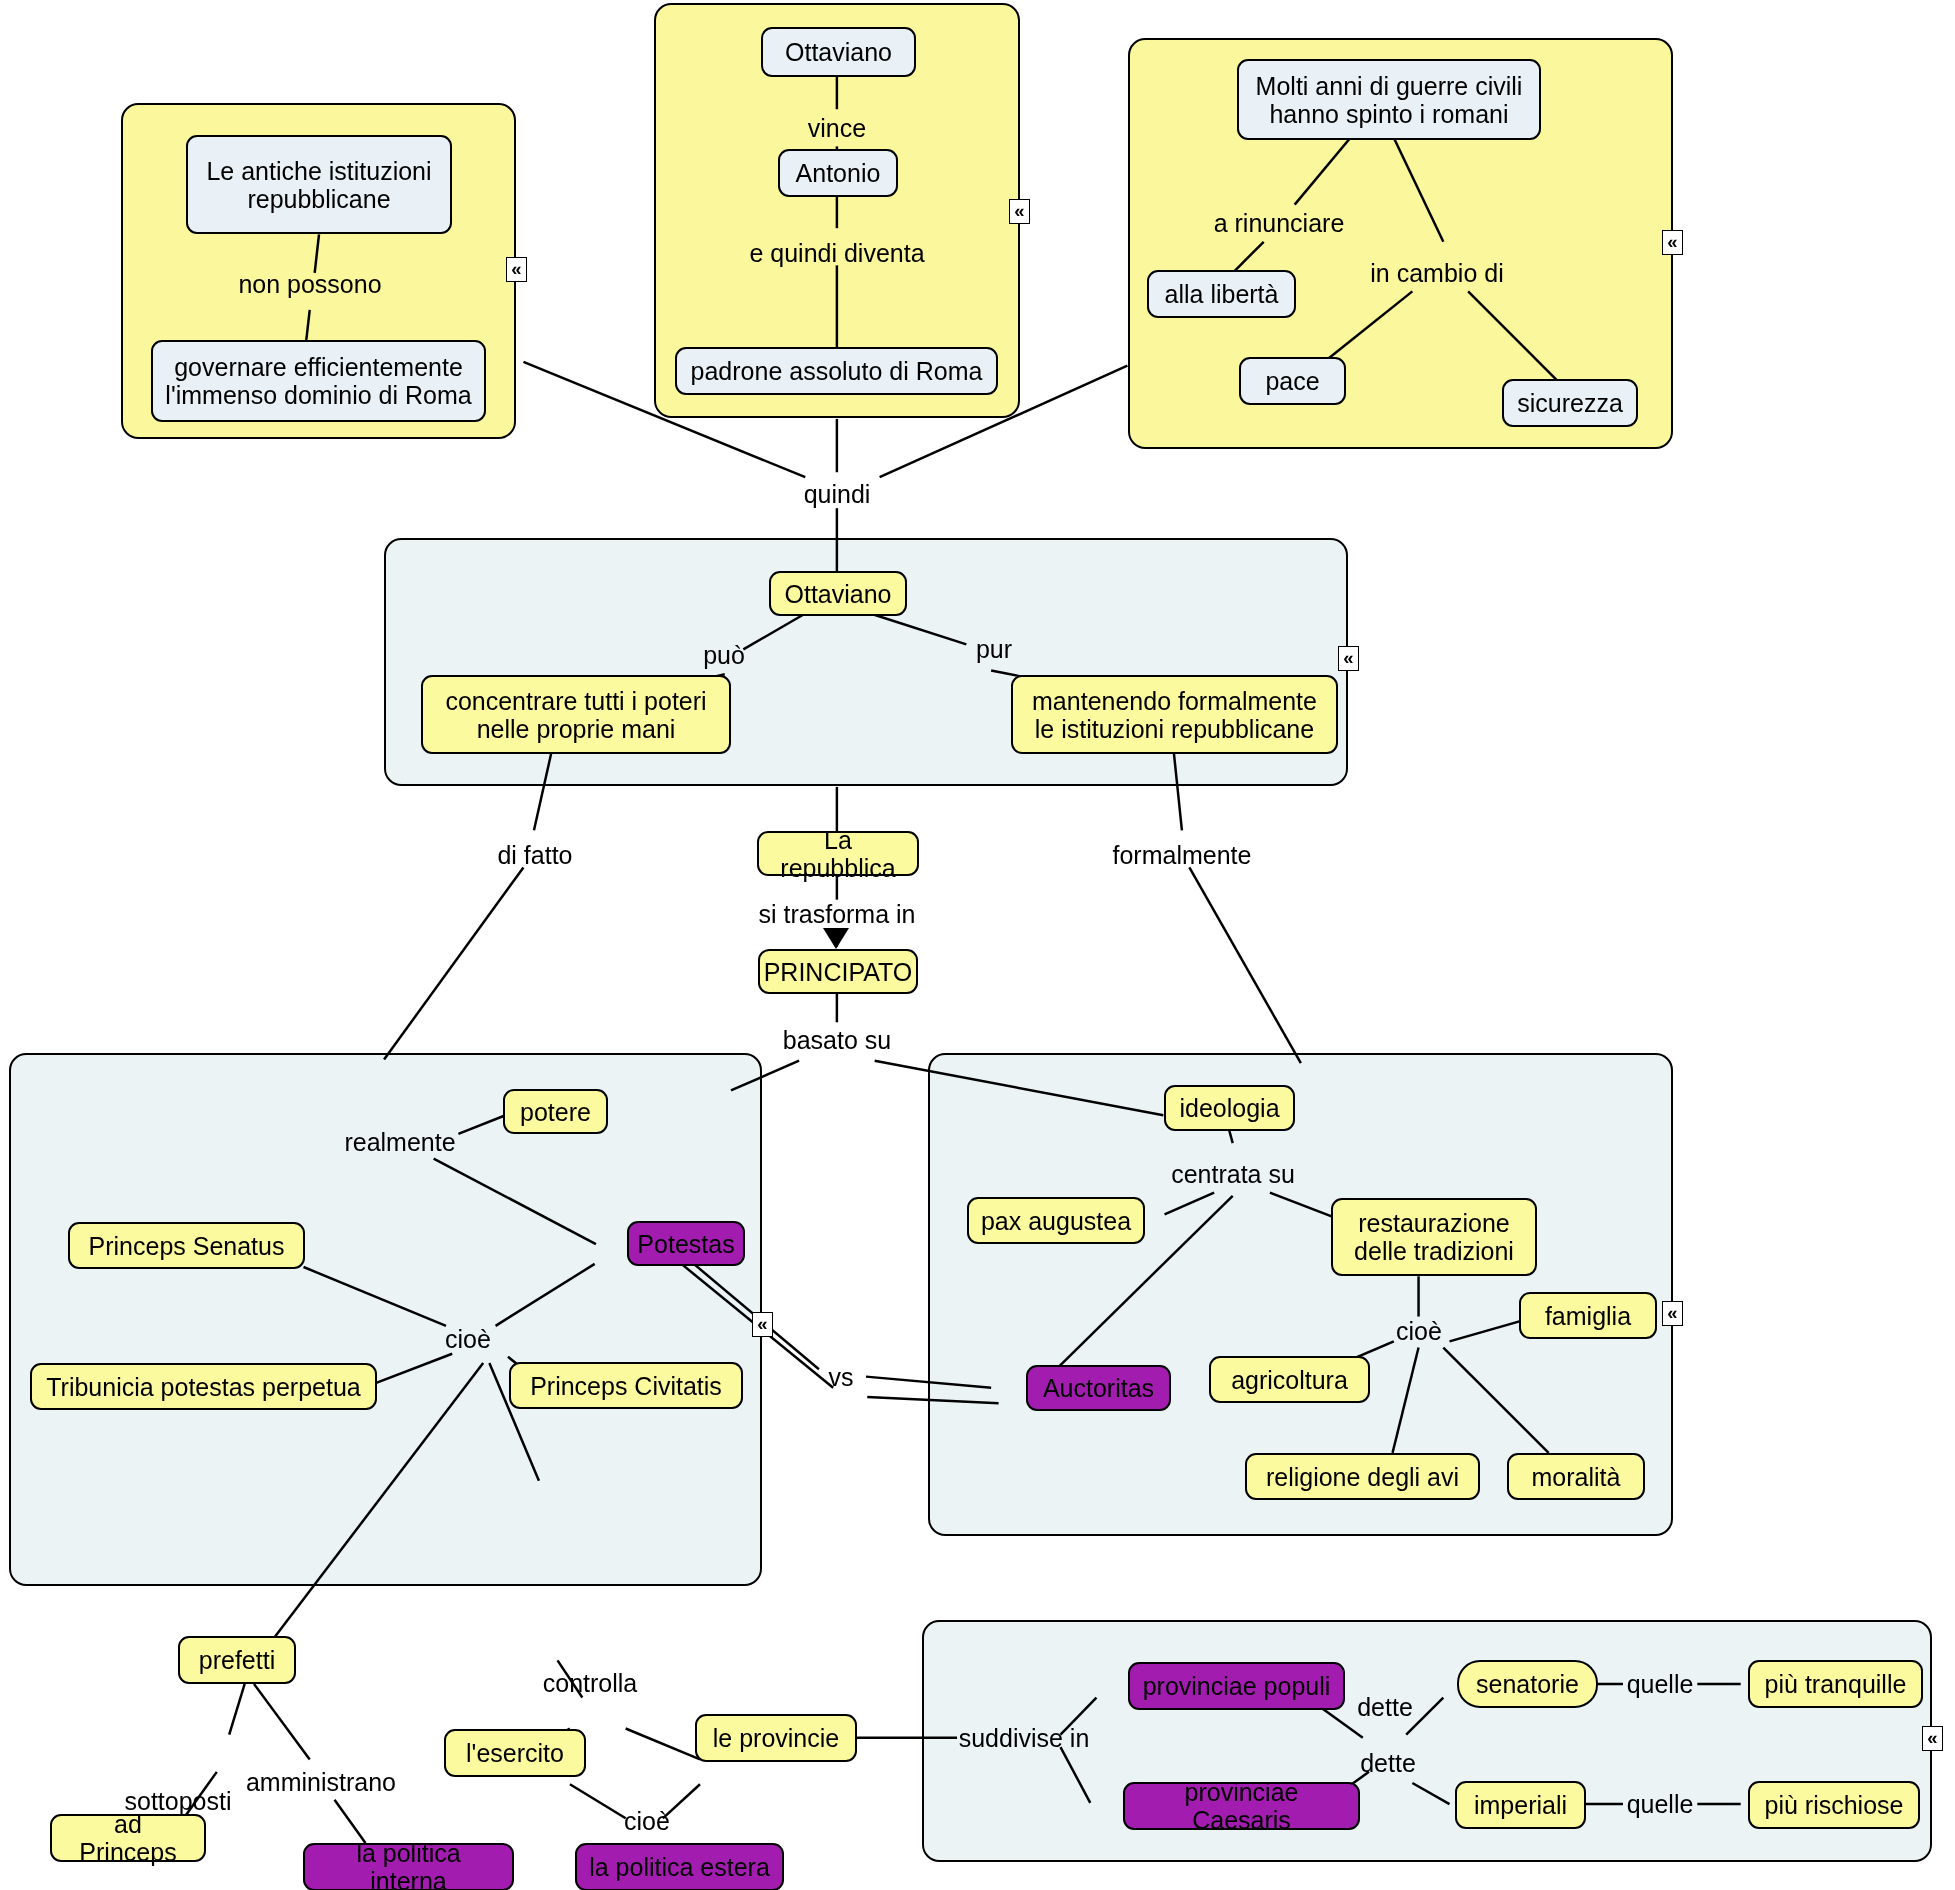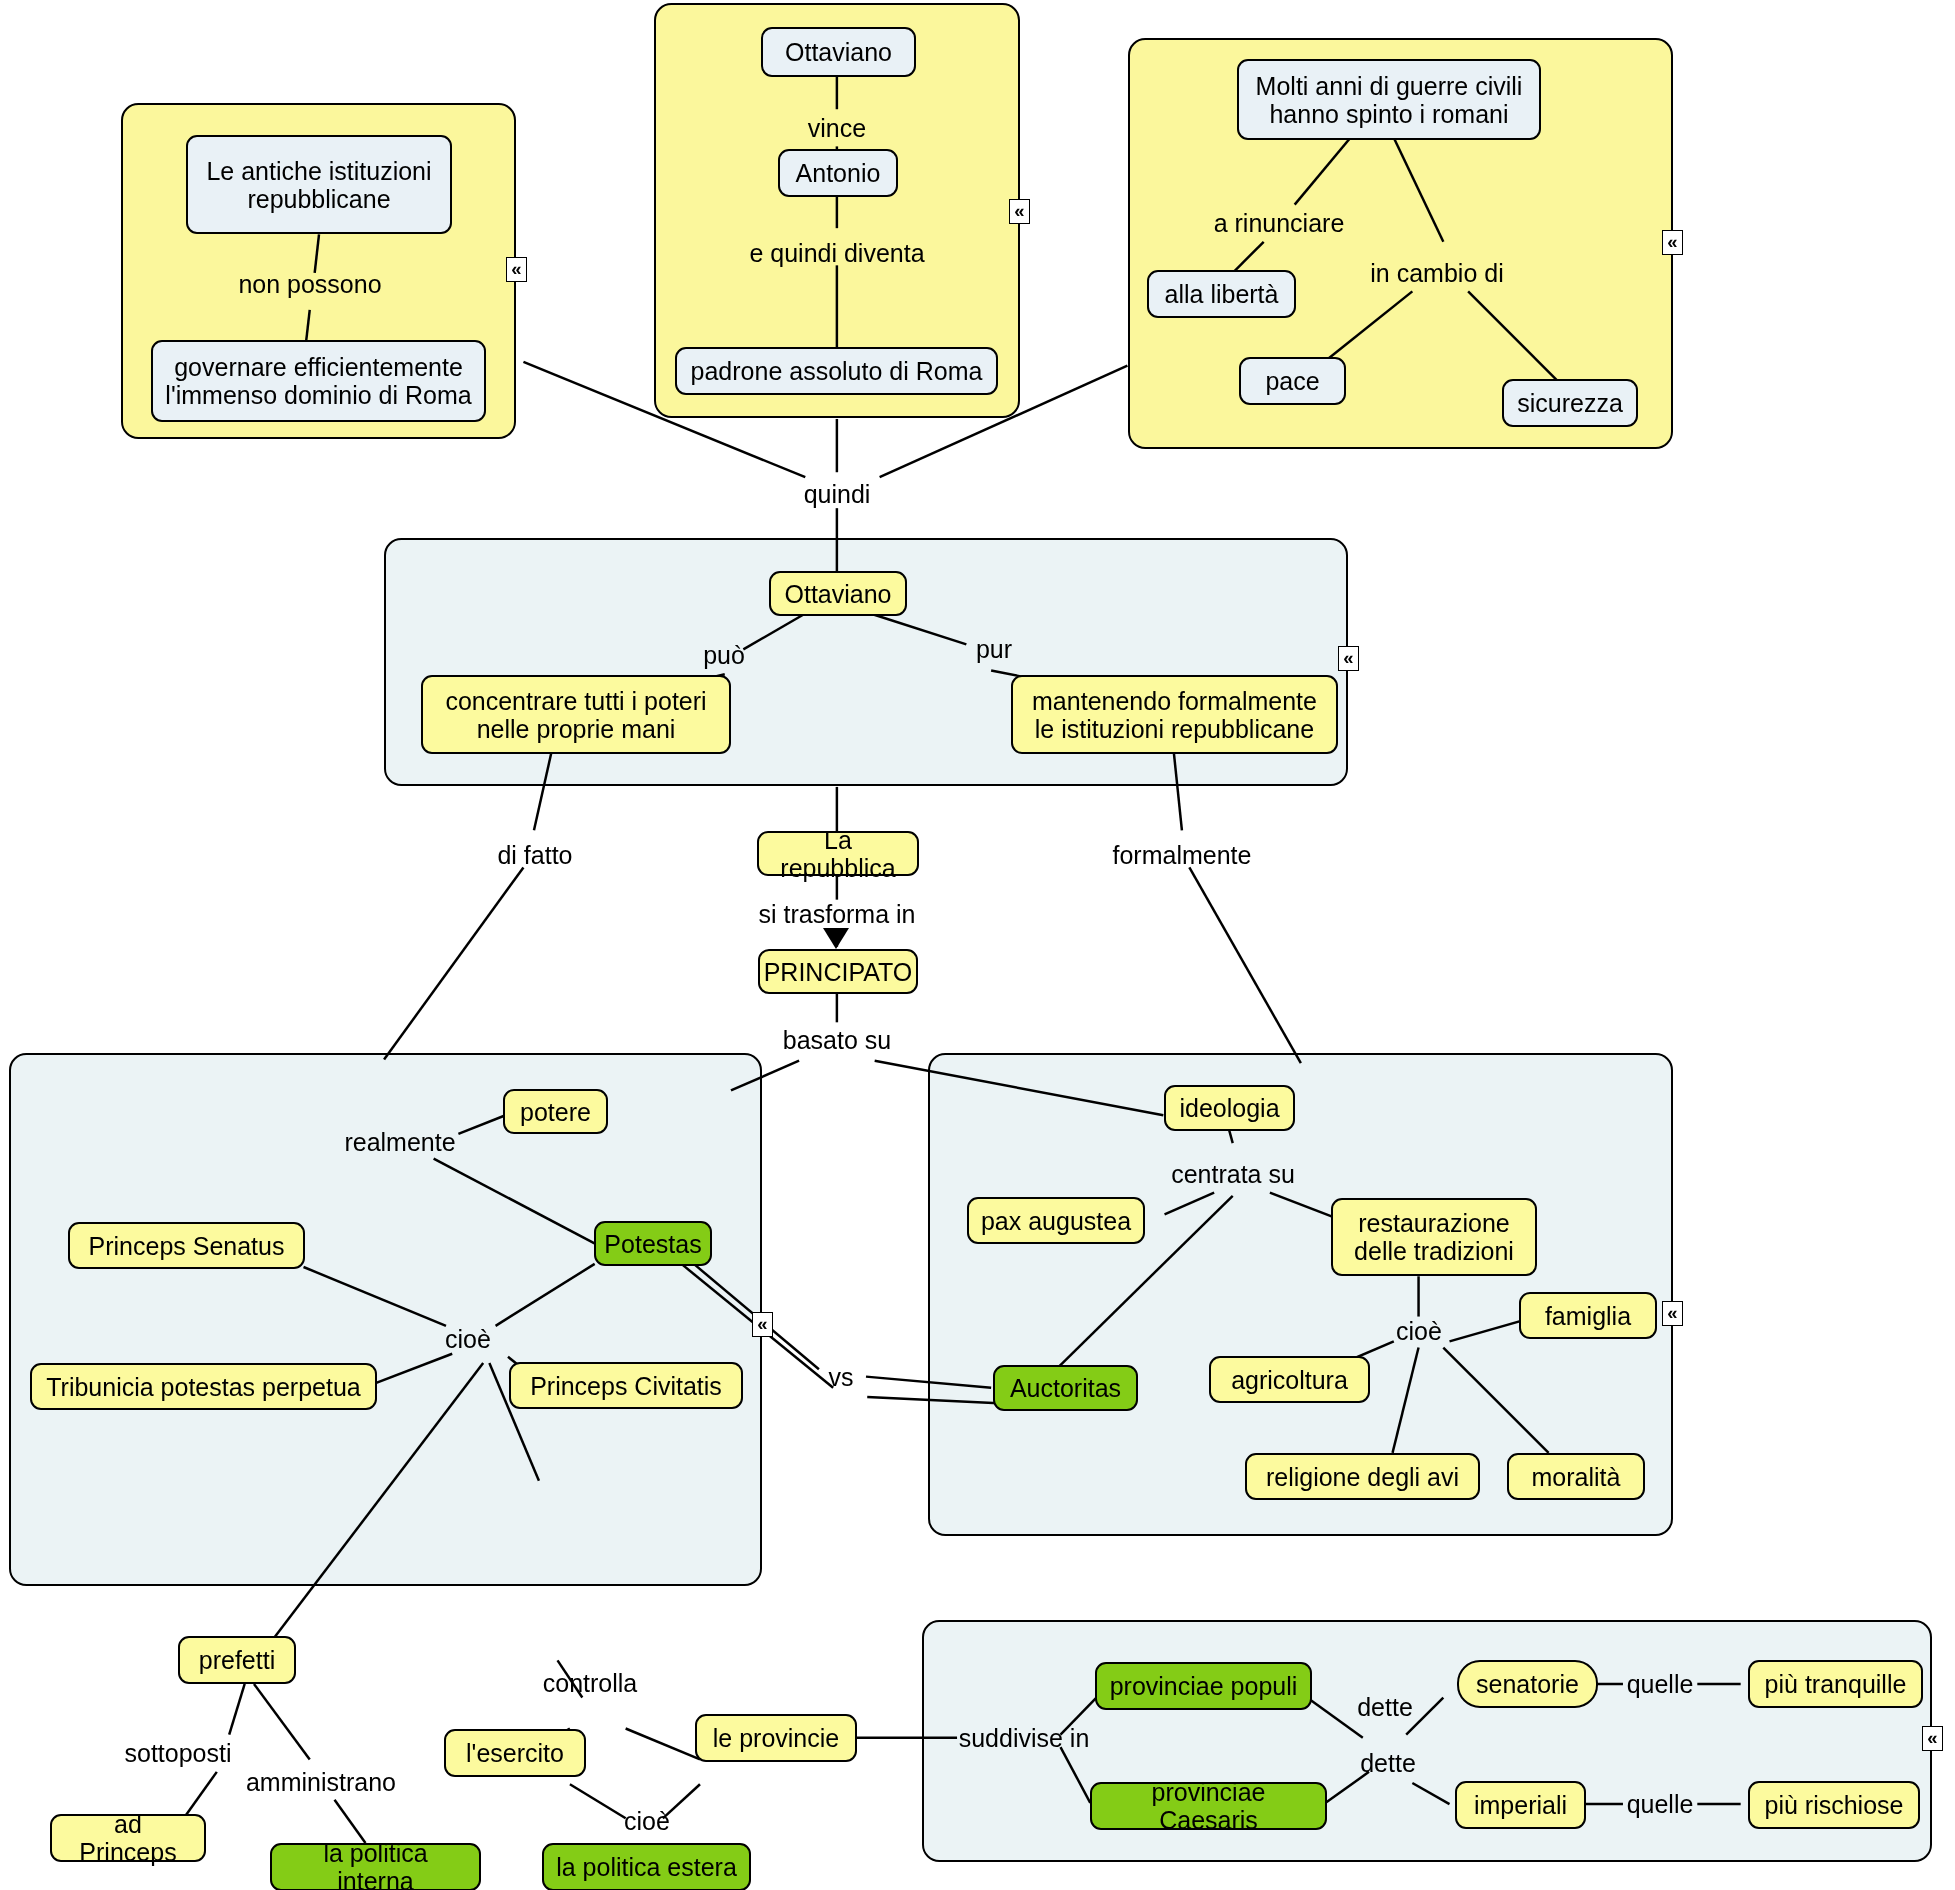--- a/index.html
+++ b/index.html
@@ -7,21 +7,21 @@
   #canvas{position:relative;width:1955px;height:1891px;background:#fff;overflow:hidden;}
   svg#edges{position:absolute;left:0;top:0;width:1955px;height:1891px;pointer-events:none;}
   .grp{position:absolute;border:2.5px solid #000;border-radius:17.3px;box-sizing:border-box;}
   .grp.yellow{background:#fbf79c;}
   .grp.blue{background:#ebf3f5;}
   .node{position:absolute;box-sizing:border-box;border:2.5px solid #000;border-radius:11px;
         display:flex;align-items:center;justify-content:center;text-align:center;
         font-size:25px;color:#000;line-height:1.12;padding:3.7px 10px;}
   .node.lblue{background:#e9f1f6;}
   .node.yellow{background:#fcfa9e;}
-  .node.orange{background:#84cc16;}
+  .node.orange{background:#a21caf;margin-left:33px;}
   .lbl{position:absolute;font-size:25px;color:#000;white-space:nowrap;
        background:#fff0;transform:translate(-50%,-50%);text-align:center;}
   .badge{position:absolute;width:21px;height:25px;border:1.9px solid #000;background:#fff;
          display:flex;align-items:center;justify-content:center;font-size:18.6px;line-height:1;
          font-weight:bold;box-sizing:border-box;}
   .arrowhead{position:absolute;width:0;height:0;border-left:13.6px solid transparent;
              border-right:13.6px solid transparent;border-top:21px solid #000;}
 </style>
 </head>
 <body>
@@ -255,21 +255,21 @@
   <div class="node yellow" style="left:1507px;top:1453px;width:138px;height:47px;">
     <span>moralità</span>
   </div>
   <div class="badge" style="left:1662px;top:1301px;">
     <span>«</span>
   </div>
 
   <div class="node yellow" style="left:178px;top:1636px;width:118px;height:48px;">
     <span>prefetti</span>
   </div>
-  <div class="lbl" style="left:178px;top:1753px;text-align:right;">sottoposti</div>
+  <div class="lbl" style="left:178px;top:1801px;text-align:right;">sottoposti</div>
   <div class="node yellow" style="left:50px;top:1814px;width:156px;height:48px;">
     <span>ad Princeps</span>
   </div>
   <div class="lbl" style="left:321px;top:1782px;">amministrano</div>
   <div class="node orange" style="left:270px;top:1843px;width:211px;height:48px;">
     <span>la politica interna</span>
   </div>
   <div class="lbl" style="left:590px;top:1683px;">controlla</div>
   <div class="node yellow" style="left:444px;top:1729px;width:142px;height:48px;">
     <span>l'esercito</span>

